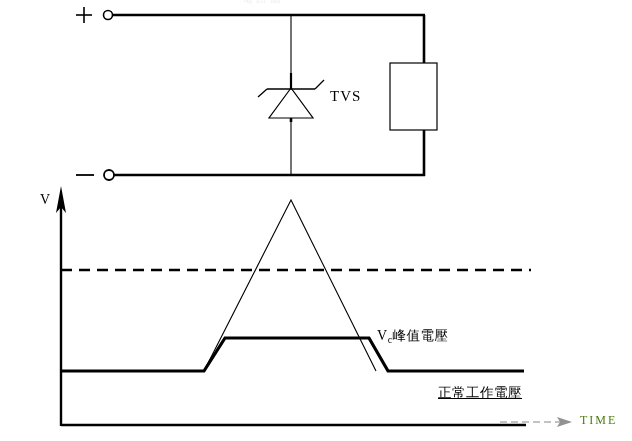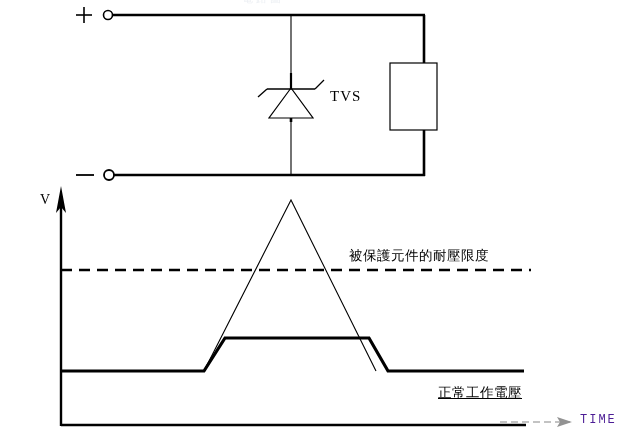--- a/index.html
+++ b/index.html
@@ -10,22 +10,22 @@
   .lbl{position:absolute;white-space:nowrap;line-height:1;}
   .cjk{font-family:"DejaVu Sans",sans-serif;}
   .tvs-lbl{font-family:"Liberation Serif",serif;font-size:15px;letter-spacing:1px;}
   .load-lbl{font-size:16px;letter-spacing:1.5px;}
   .v-axis-lbl{font-family:"Liberation Serif",serif;font-size:14px;}
   .thresh-lbl{font-size:13.5px;letter-spacing:0.5px;}
   .vc-lbl{font-size:13.5px;letter-spacing:0.5px;}
   .vc-lbl .vsym{font-family:"Liberation Serif",serif;font-size:14px;}
   .vc-lbl .sub{font-family:"Liberation Serif",serif;font-size:10px;vertical-align:-3px;}
   .normal-lbl{font-size:13.5px;letter-spacing:0.5px;text-decoration:underline;}
-  .time-lbl{font-family:Liberation Mono, monospace;font-size:12px;
-            letter-spacing:2px;color:#4c1d95;}
+  .time-lbl{font-family:Liberation Serif, serif;font-size:12px;
+            letter-spacing:2px;color:#4d7c0f;}
   .topcrop{position:absolute;left:228px;top:-9px;font-size:11px;color:#eceff3;
            font-family:"DejaVu Sans",sans-serif;letter-spacing:3px;}
 </style>
 </head>
 <body>
 
 <div id="stage">
 
   <div class="topcrop">電路圖</div>
 
@@ -86,20 +86,22 @@
 
       <polyline points="47,371 190,371 211,338 355,338 374,371 510,371" fill="none" stroke="#000" stroke-width="3.2" stroke-linejoin="miter" stroke-linecap="butt"></polyline>
     </g>
   </svg>
 
   <div class="lbl tvs-lbl" style="left:316px;top:89px;">TVS</div>
 
 
   <div class="lbl v-axis-lbl" style="left:26px;top:193px;">V</div>
 
-  <div class="lbl thresh-lbl cjk" style="left:335px;top:249px;">被保護元件的耐壓限度</div>
 
+  <div class="lbl vc-lbl cjk" style="left:363px;top:329px;">
+    <span class="vsym">V</span><span class="sub">c</span><span>峰值電壓</span>
+  </div>
 
   <div class="lbl normal-lbl cjk" style="left:424px;top:386px;">正常工作電壓</div>
 
   <div class="lbl time-lbl" style="left:566px;top:414px;">TIME</div>
 
 </div>
 
 </body></html>

